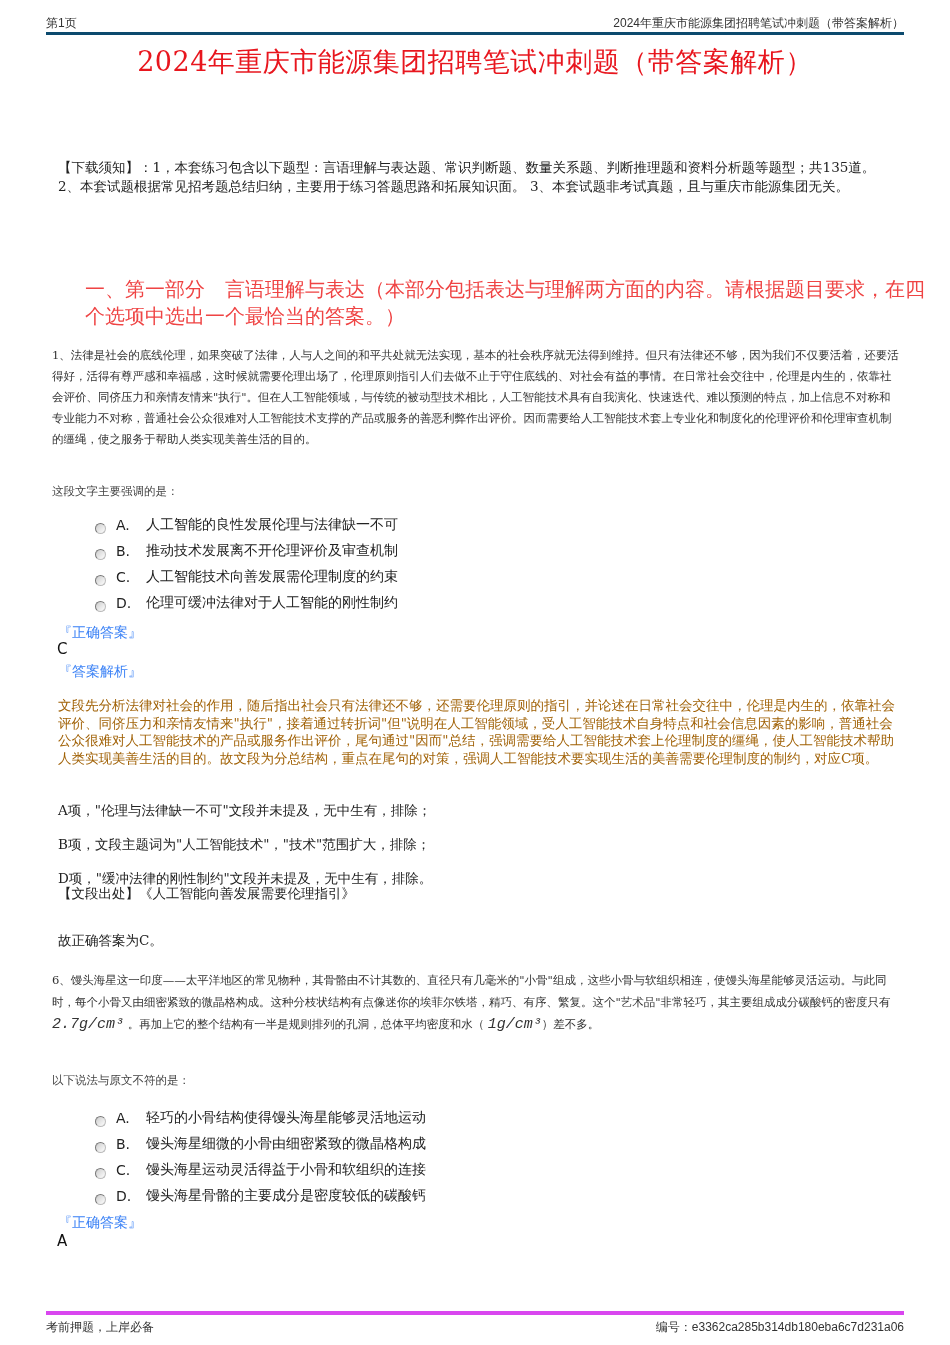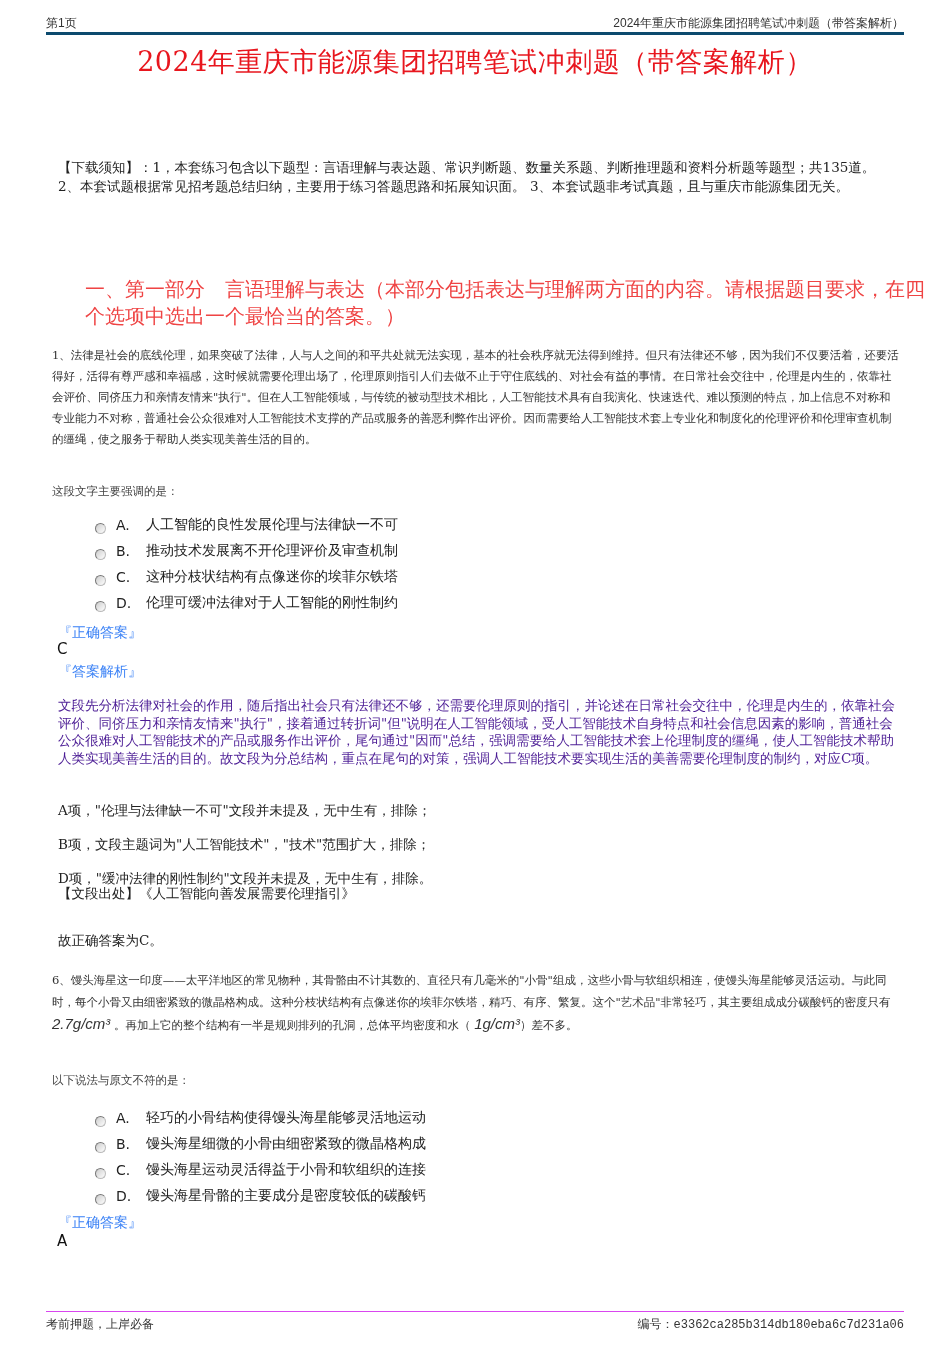--- a/index.html
+++ b/index.html
@@ -20,26 +20,26 @@
           line-height: 21px; color: #333; }
   .prompt { position: absolute; left: 52px; font-size: 11.5px; color: #444; }
   .opts { position: absolute; left: 95px; font-family: "DejaVu Sans", sans-serif; }
   .opt { height: 26px; display: flex; align-items: center; font-size: 14px; color: #222; }
   .radio { width: 9px; height: 9px; border-radius: 50%; border: 1px solid #777;
            border-bottom-color: #bbb; border-right-color: #bbb;
            background: linear-gradient(135deg, #ccc, #fff); margin-right: 10px; margin-top: 6px; }
   .opt .letter { width: 30px; }
   .lbl { position: absolute; left: 58px; font-size: 14px; color: #3b82f6; }
   .ans { position: absolute; left: 57px; font-size: 15px; font-family: "DejaVu Sans", sans-serif; color: #111; }
-  .expl { position: absolute; left: 58px; width: 845px; font-size: 13.5px; line-height: 17.5px; color: #4c1d95; }
+  .expl { position: absolute; left: 58px; width: 845px; font-size: 13.5px; line-height: 17.5px; color: #a16207; }
   .line { position: absolute; left: 58px; font-size: 13.5px; color: #222; }
-  .math { font-family: Liberation Sans, sans-serif; font-style: italic; font-size: 15px; }
+  .math { font-family: Liberation Mono, monospace; font-style: italic; font-size: 15px; }
   .ftr { position: absolute; left: 46px; right: 46px; top: 1311px; height: 22px;
-         border-top: 1px solid #d946ef; font-size: 12px; color: #333;
-         font-family: Liberation Mono, monospace; }
+         border-top: 4px solid #d946ef; font-size: 12px; color: #333;
+         font-family: Liberation Sans, sans-serif; }
   .ftr .l { position: absolute; left: 0; top: 4px; }
   .ftr .r { position: absolute; right: 0; top: 4px; }
 </style>
 </head>
 <body>
 
 <div class="hdr">
   <span class="l">第1页</span>
   <span class="r">2024年重庆市能源集团招聘笔试冲刺题（带答案解析）</span>
 </div>
@@ -60,21 +60,21 @@
     <span>人工智能的良性发展伦理与法律缺一不可</span>
   </div>
   <div class="opt">
     <span class="radio"></span>
     <span class="letter">B.</span>
     <span>推动技术发展离不开伦理评价及审查机制</span>
   </div>
   <div class="opt">
     <span class="radio"></span>
     <span class="letter">C.</span>
-    <span>这种分枝状结构有点像迷你的埃菲尔铁塔</span>
+    <span>人工智能技术向善发展需伦理制度的约束</span>
   </div>
   <div class="opt">
     <span class="radio"></span>
     <span class="letter">D.</span>
     <span>伦理可缓冲法律对于人工智能的刚性制约</span>
   </div>
 </div>
 
 <div class="lbl" style="top:624px;">『正确答案』</div>
 <div class="ans" style="top:640px;">C</div>

